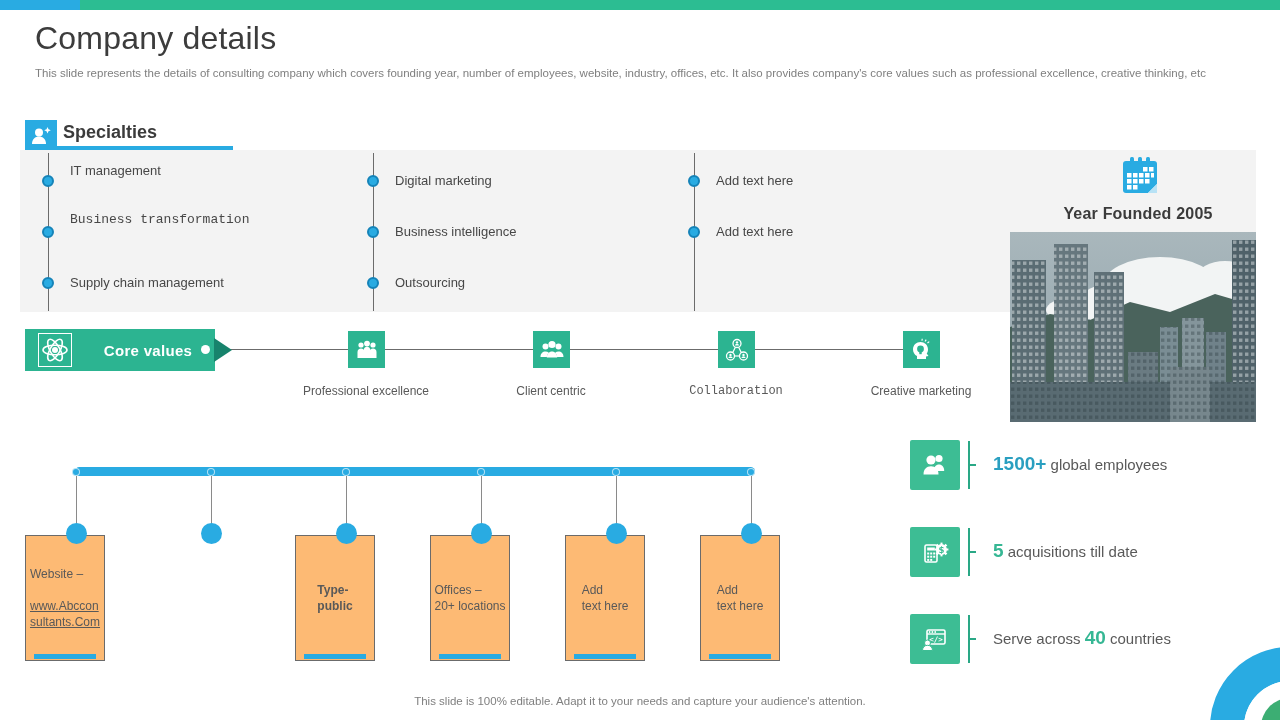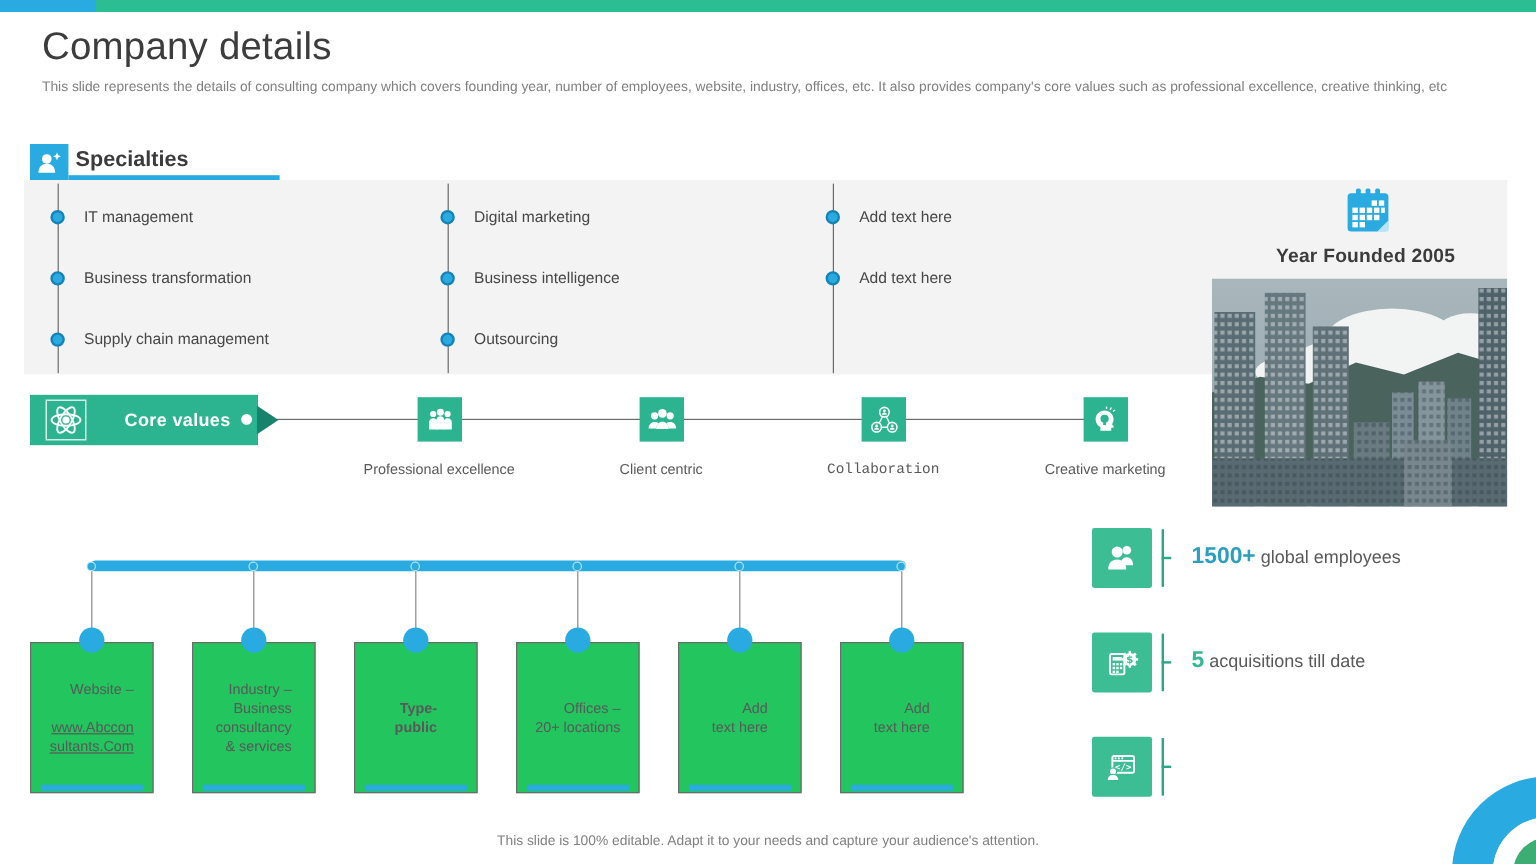--- a/index.html
+++ b/index.html
@@ -39,21 +39,21 @@
   .cv-dot { position:absolute; left:201px; top:345px; width:9px; height:9px; border-radius:50%; background:#fff; z-index:3; }
   .cv-arrow { position:absolute; left:214px; top:338px; z-index:2; }
   .cv-item-icon { position:absolute; top:331px; width:37px; height:37px; background:#2CB491; display:flex; align-items:center; justify-content:center; z-index:2; }
   .cv-item-label { position:absolute; top:384px; width:200px; text-align:center; font-size:12px; color:#595959; }
 
   
   .tl-bar { position:absolute; left:75px; top:467px; width:680px; height:9px; border-radius:5px; background:#29ABE2; }
   .tl-bar-dot { position:absolute; top:468px; width:8px; height:8px; border-radius:50%; background:#29ABE2; border:1.5px solid rgba(255,255,255,.65); }
   .tl-vline { position:absolute; top:476px; width:1px; height:58px; background:#8a8a8a; }
   .tl-big-dot { position:absolute; top:523px; width:21px; height:21px; border-radius:50%; background:#29ABE2; z-index:2; }
-  .fact-box { position:absolute; top:535px; width:103px; height:126px; background:#22c55e; border:1px solid #6b6b6b; display:flex; align-items:center; justify-content:center; text-align:right; }
+  .fact-box { position:absolute; top:535px; width:80px; height:126px; background:#fdba74; border:1px solid #6b6b6b; display:flex; align-items:center; justify-content:center; text-align:left; }
   .fact-text { font-size:12px; line-height:1.35; color:#595959; white-space:pre-line; }
   .fact-link { text-decoration:underline; cursor:pointer; }
   .fact-bottom { position:absolute; left:8px; right:8px; bottom:1px; height:5px; background:#29ABE2; }
 
   
   .stat-icon-box { position:absolute; left:910px; width:50px; height:50px; background:#3DBD94; border-radius:2px; display:flex; align-items:center; justify-content:center; }
   .stat-divider { position:absolute; left:968px; width:2px; height:48px; background:#2aa886; }
   .stat-tick { position:absolute; left:968px; width:8px; height:2px; background:#2aa886; }
   .stat-text { position:absolute; left:993px; font-size:15px; color:#595959; white-space:nowrap; }
   .stat-value { font-size:19px; font-weight:bold; }
@@ -84,23 +84,23 @@
   </div>
   <div class="spec-heading">Specialties</div>
   <div class="spec-underline"></div>
 
   <div class="spec-panel"></div>
   <div class="vline" style="left:48px; top:153px; height:158px;"></div>
   <div class="vline" style="left:373px; top:153px; height:158px;"></div>
   <div class="vline" style="left:694px; top:153px; height:158px;"></div>
 
   <span class="bullet" style="left:42px; top:175px;"></span>
-  <div class="spec-item" style="left:70px; top:173px;text-align:center;">IT management</div>
+  <div class="spec-item" style="left:70px; top:163px;text-align:center;">IT management</div>
   <span class="bullet" style="left:42px; top:226px;"></span>
-  <div class="spec-item" style="left:70px; top:224px;">Business transformation</div>
+  <div class="spec-item" style="left:70px; top:212px;font-family:Liberation Mono, monospace;">Business transformation</div>
   <span class="bullet" style="left:42px; top:277px;"></span>
   <div class="spec-item" style="left:70px; top:275px;">Supply chain management</div>
 
   <span class="bullet" style="left:367px; top:175px;"></span>
   <div class="spec-item" style="left:395px; top:173px;">Digital marketing</div>
   <span class="bullet" style="left:367px; top:226px;"></span>
   <div class="spec-item" style="left:395px; top:224px;">Business intelligence</div>
   <span class="bullet" style="left:367px; top:277px;"></span>
   <div class="spec-item" style="left:395px; top:275px;">Outsourcing</div>
 
@@ -288,27 +288,20 @@
   <div class="tl-big-dot" style="left:471px;"></div>
   <div class="tl-big-dot" style="left:606px;"></div>
   <div class="tl-big-dot" style="left:741px;"></div>
 
   <div class="fact-box" style="left:25px;">
     <div class="fact-text"><span>Website –</span><br>
       <span class="fact-link">www.Abccon
 sultants.Com</span></div>
     <div class="fact-bottom"></div>
   </div>
-  <div class="fact-box" style="left:160px;">
-    <div class="fact-text">Industry –
-Business
-consultancy
-&amp; services</div>
-    <div class="fact-bottom"></div>
-  </div>
   <div class="fact-box" style="left:295px;font-weight:bold;">
     <div class="fact-text">Type-
 public</div>
     <div class="fact-bottom"></div>
   </div>
   <div class="fact-box" style="left:430px;">
     <div class="fact-text">Offices –
 20+ locations</div>
     <div class="fact-bottom"></div>
   </div>
@@ -380,20 +373,23 @@
       <circle cx="10.6" cy="9" r=".9" fill="#fff"></circle>
         <circle cx="13.4" cy="9" r=".9" fill="#fff"></circle>
         <circle cx="16.2" cy="9" r=".9" fill="#fff"></circle>
       <text x="17" y="19" text-anchor="middle" font-size="7.5" font-weight="bold" fill="#fff" font-family="'DejaVu Sans Mono', monospace">&lt;/&gt;</text>
       <circle cx="8.5" cy="20" r="3" fill="#fff" stroke="#3DBD94" stroke-width="1"></circle>
       <path d="M3.5 27.5 c0-3.4 2.2-5.2 5-5.2 s5 1.8 5 5.2 z" fill="#fff" stroke="#3DBD94" stroke-width="1"></path>
     </svg>
   </div>
   <div class="stat-divider" style="top:615px;"></div>
   <div class="stat-tick" style="top:638px;"></div>
+  <div class="stat-text" style="top:627px;">
+    <span>Serve across </span><span class="stat-value" style="color: rgb(54, 183, 148);">40</span><span> countries</span>
+  </div>
 
   <div class="footer-note">This slide is 100% editable. Adapt it to your needs and capture your audience's attention.</div>
 
   <svg class="corner-deco" width="90" height="120" viewBox="0 0 90 120">
     <circle cx="100" cy="127" r="63" fill="none" stroke="#29ABE2" stroke-width="34"></circle>
     <circle cx="100" cy="127" r="46" fill="#ffffff"></circle>
     <circle cx="100" cy="127" r="29" fill="#3CAE73"></circle>
   </svg>
 
 </div>

